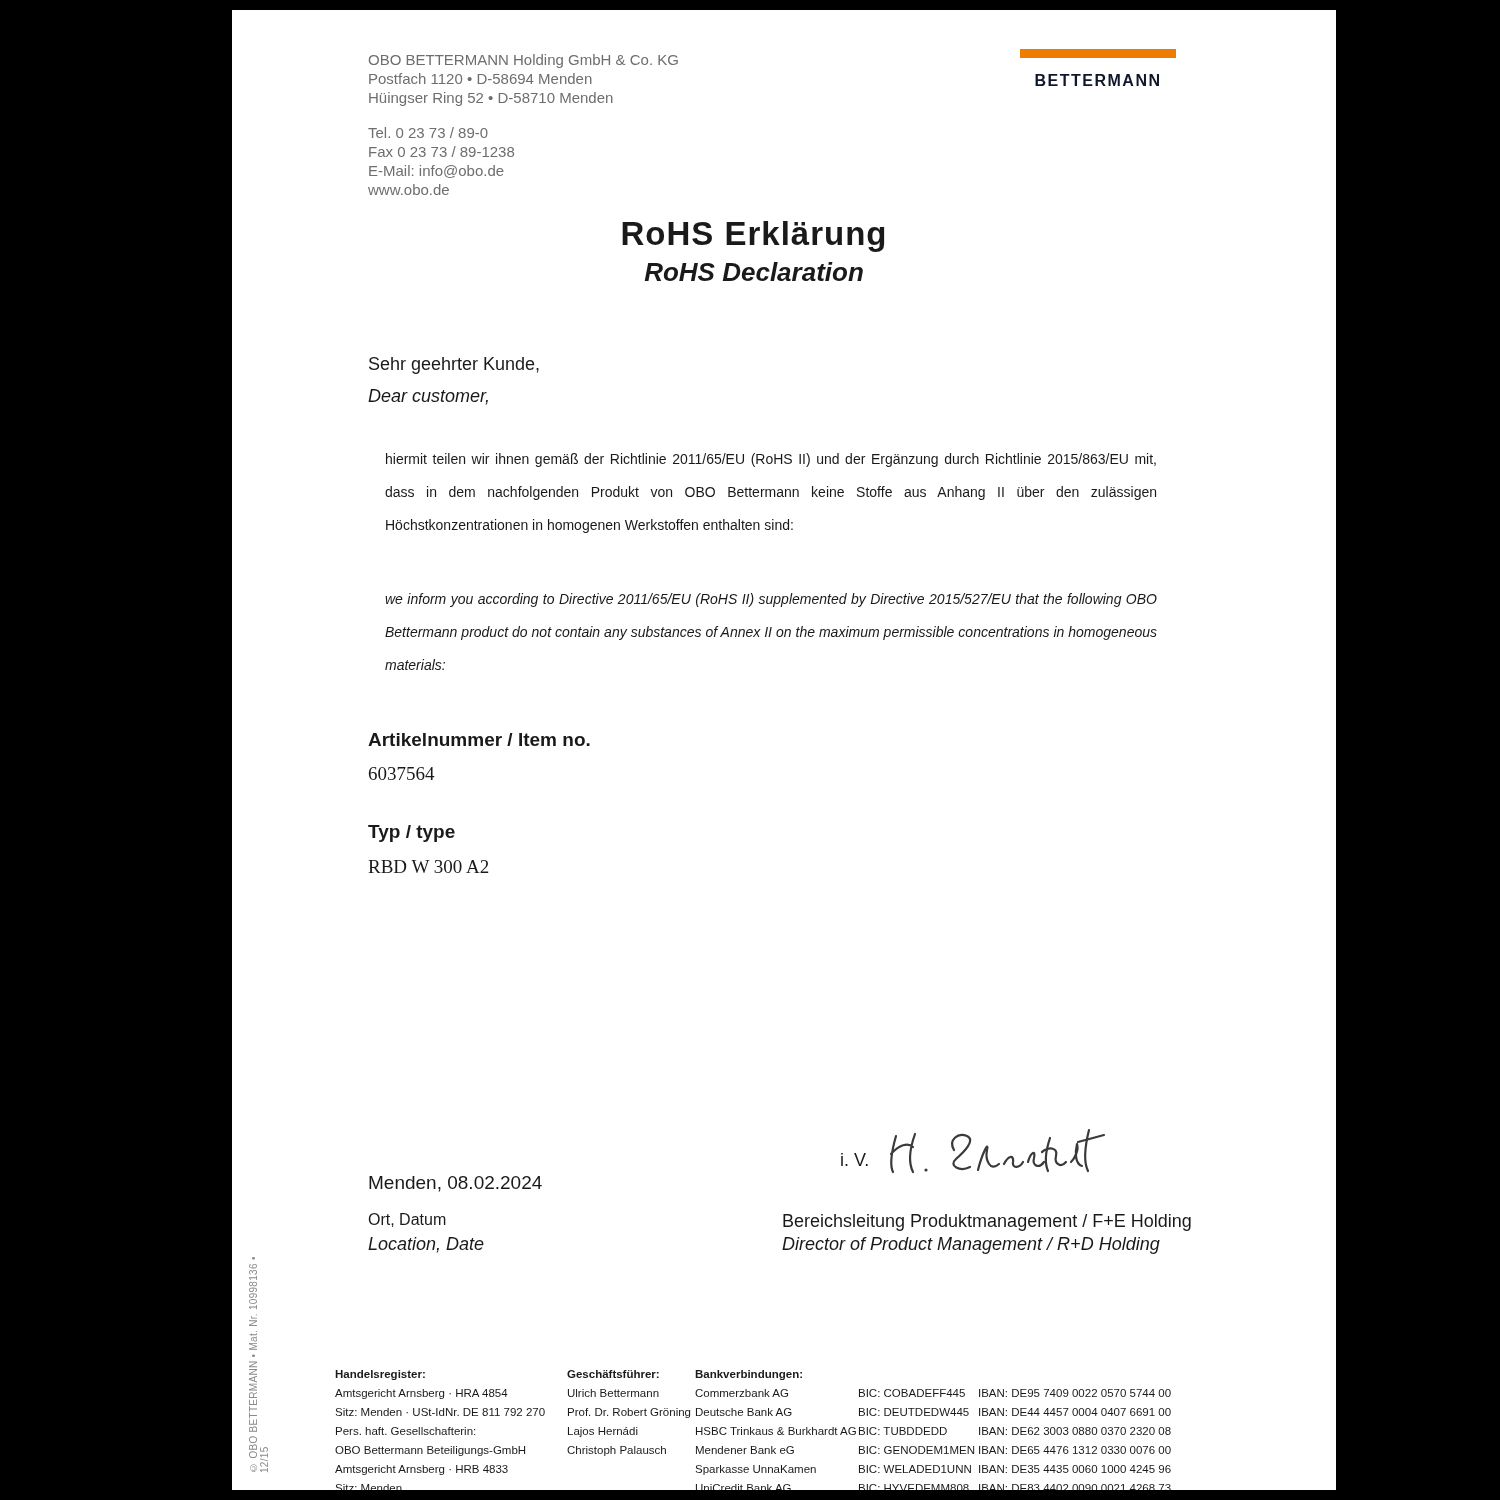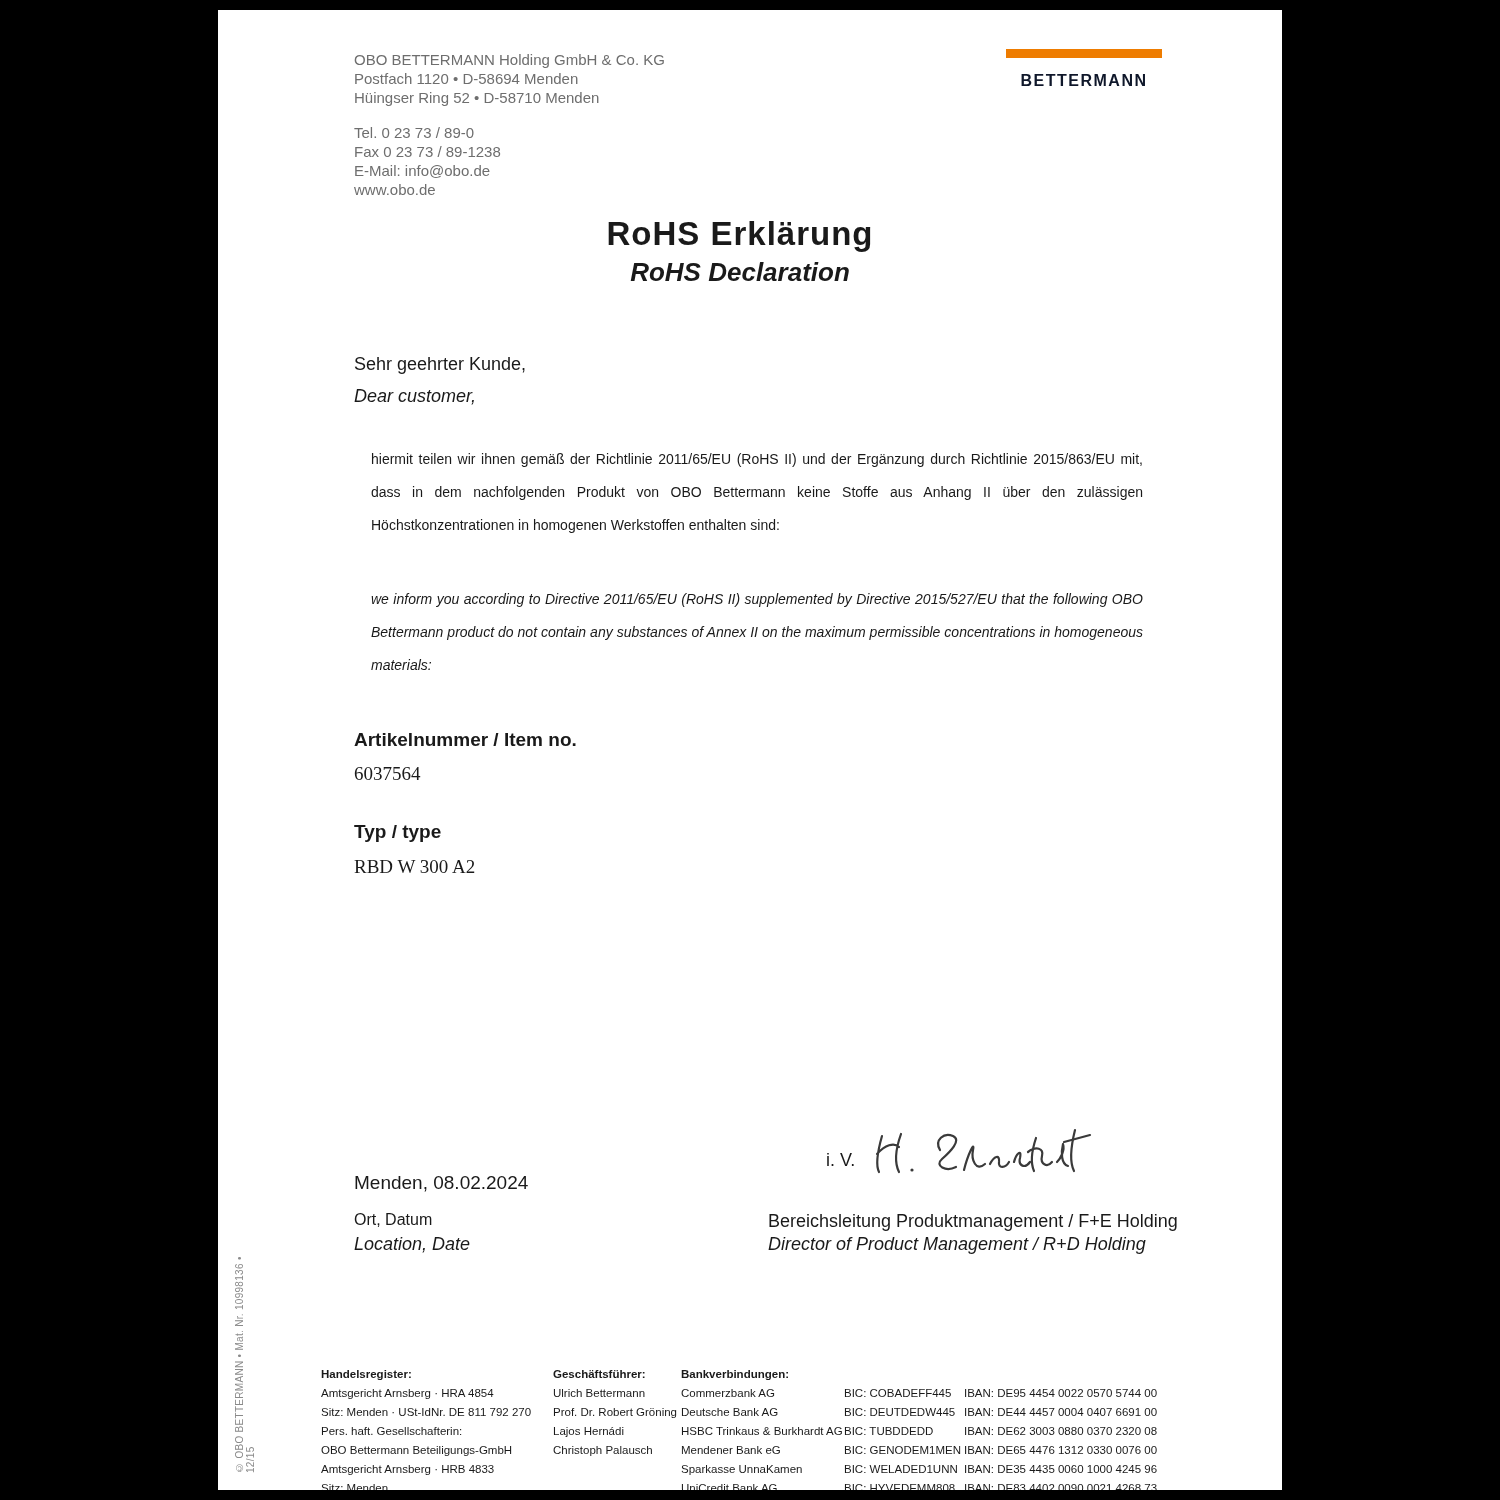--- a/index.html
+++ b/index.html
@@ -1,17 +1,17 @@
 <!DOCTYPE html>
 <html><head>
 <meta charset="utf-8">
 <style>
   html,body{margin:0;padding:0;background:#000;}
   body{width:1500px;height:1500px;position:relative;font-family:"Liberation Sans",sans-serif;color:#1a1a1a;}
-  .page{position:absolute;left:218px;top:10px;width:1064px;height:1480px;background:#ffffff;overflow:hidden;}
+  .page{position:absolute;left:232px;top:10px;width:1064px;height:1480px;background:#ffffff;overflow:hidden;padding-left:40px;}
   .abs{position:absolute;}
 
   
   .sender{left:136px;top:40px;font-size:15px;line-height:19px;color:#6e6e6e;}
   .contact{left:136px;top:113px;font-size:15px;line-height:19px;color:#6e6e6e;}
 
   
   .logo{left:788px;top:38px;width:156px;text-align:center;}
   .logo-text{font-size:66px;font-weight:bold;letter-spacing:-1px;line-height:72px;color:#ee7c00;font-family:"Liberation Sans",sans-serif;}
   .logo-bar{height:9px;background:#ee7c00;margin-top:1px;}
@@ -152,21 +152,21 @@
   <div class="abs foot col-bic">
     <div>BIC: COBADEFF445</div>
     <div>BIC: DEUTDEDW445</div>
     <div>BIC: TUBDDEDD</div>
     <div>BIC: GENODEM1MEN</div>
     <div>BIC: WELADED1UNN</div>
     <div>BIC: HYVEDEMM808</div>
   </div>
 
   <div class="abs foot col-iban">
-    <div>IBAN: DE95 4454 0022 0570 5744 00</div>
+    <div>IBAN: DE95 7409 0022 0570 5744 00</div>
     <div>IBAN: DE44 4457 0004 0407 6691 00</div>
     <div>IBAN: DE62 3003 0880 0370 2320 08</div>
     <div>IBAN: DE65 4476 1312 0330 0076 00</div>
     <div>IBAN: DE35 4435 0060 1000 4245 96</div>
     <div>IBAN: DE83 4402 0090 0021 4268 73</div>
   </div>
 
   <div class="abs side-note">© OBO BETTERMANN • Mat. Nr. 10998136 • 12/15</div>
 
 </div>

